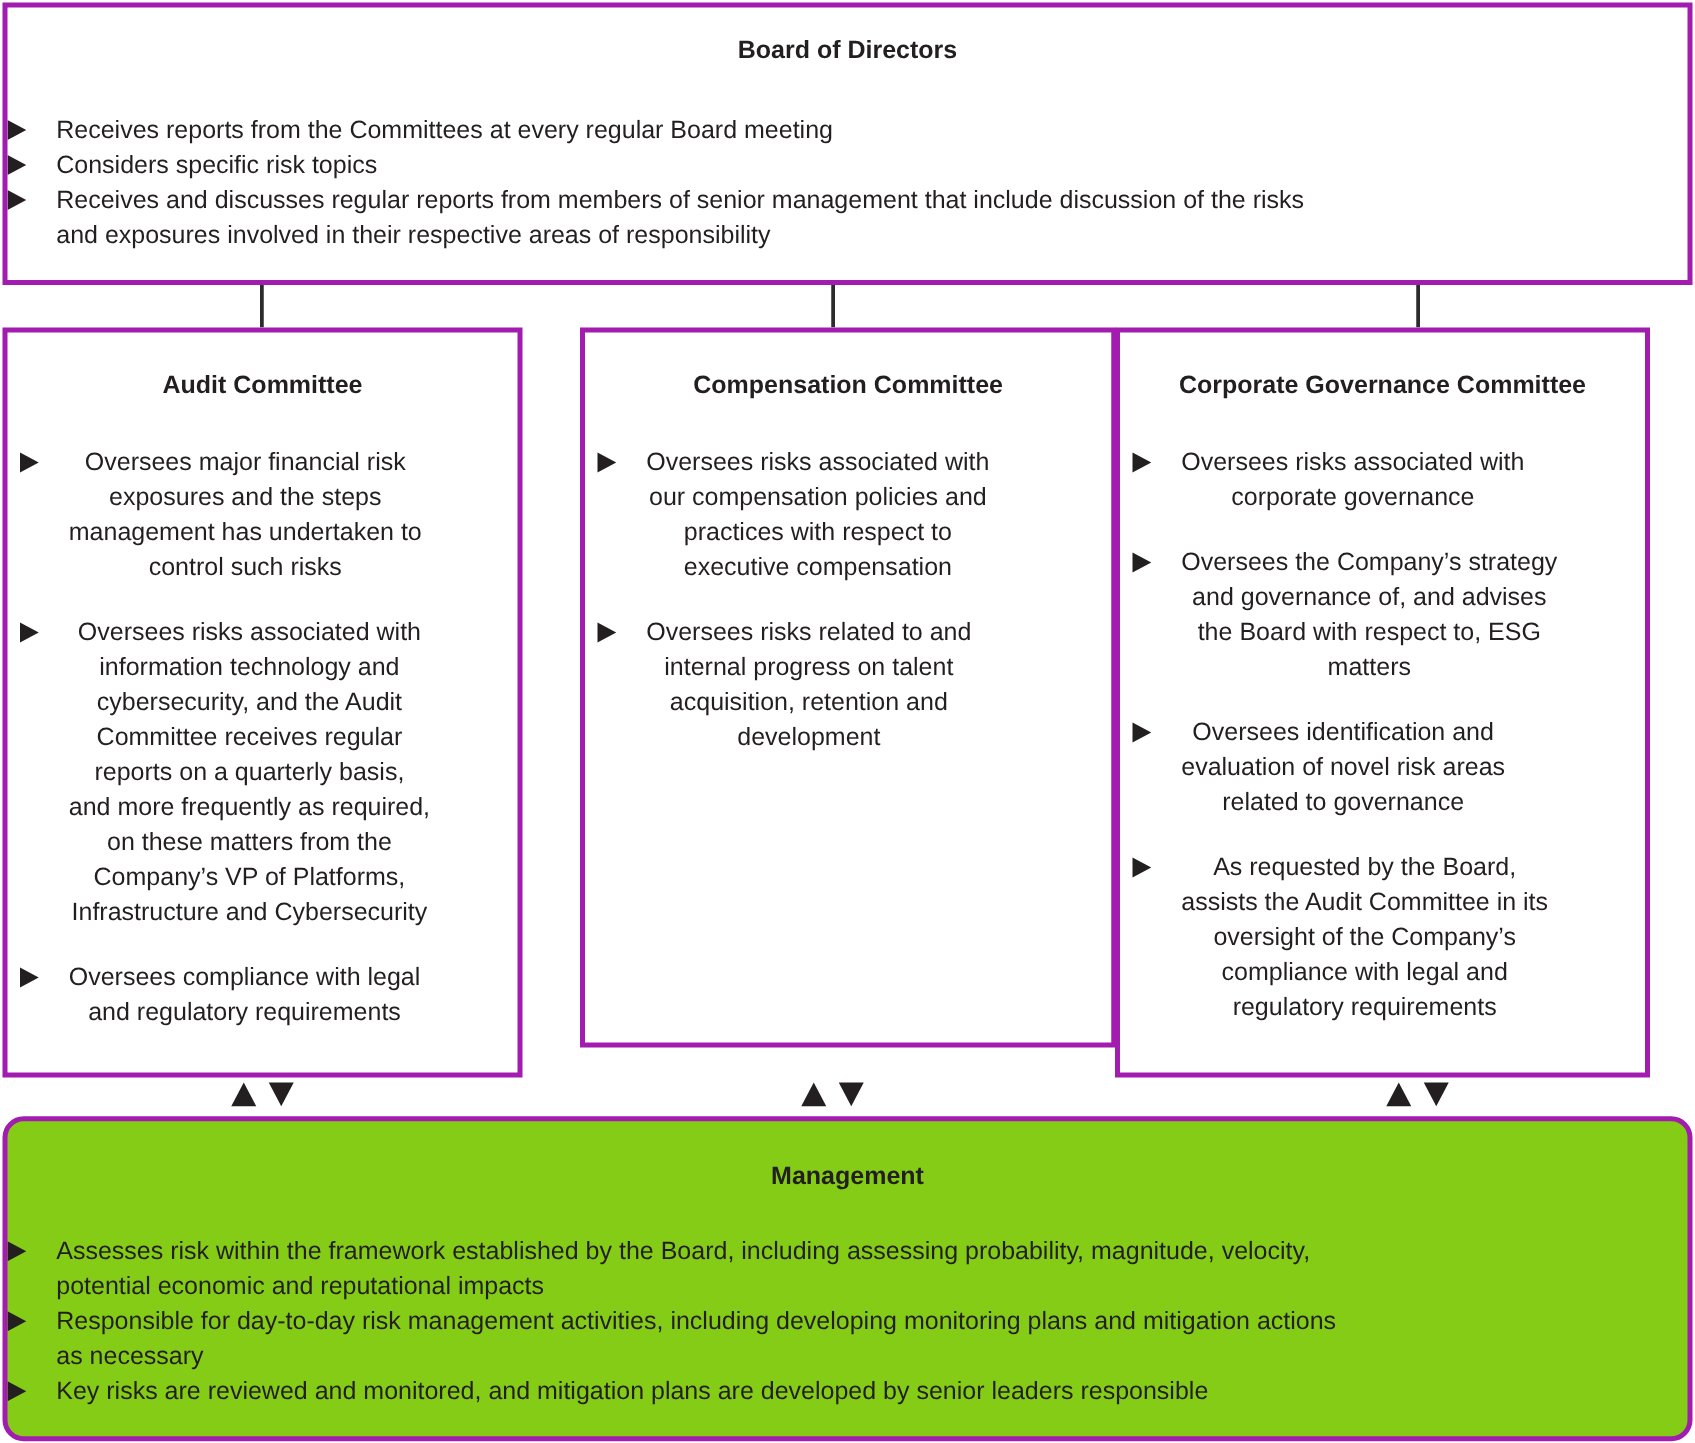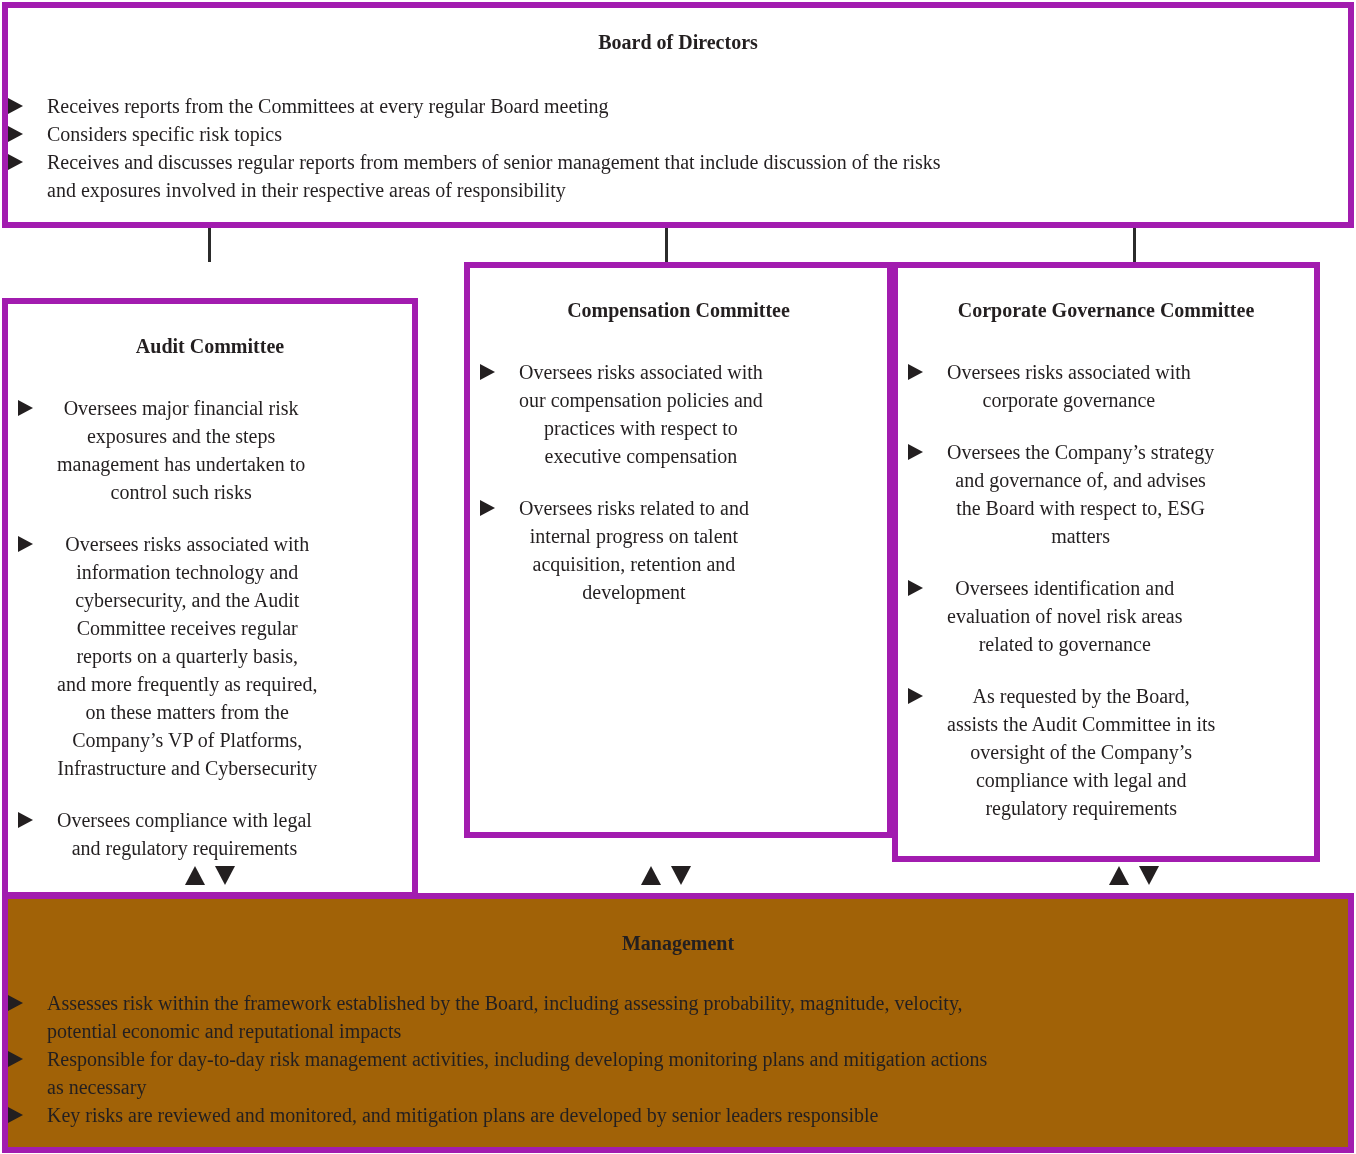--- a/index.html
+++ b/index.html
@@ -6,30 +6,29 @@
   body {
     width: 1356px; height: 1154px;
     position: relative;
     background: #ffffff;
     font-family: "Liberation Sans", sans-serif;
     color: #231f20;
   }
   .box {
     position: absolute;
     box-sizing: border-box;
-    border: 6px solid #a21caf;
+    border: 4px solid #a21caf;
     background: #ffffff;
     overflow: hidden;
-    font-family: Liberation Serif, serif;
   }
   .board { left: 2px; top: 2px; width: 1352px; height: 226px; }
-  .audit { left: 2px; top: 262px; width: 416px; height: 600px; margin-top: 36px; }
+  .audit { left: 2px; top: 262px; width: 416px; height: 600px; }
   .comp  { left: 464px; top: 262px; width: 429px; height: 576px; }
   .gov   { left: 892px; top: 262px; width: 428px; height: 600px; }
-  .mgmt  { left: 2px; top: 893px; width: 1352px; height: 260px; background: #a16207; }
+  .mgmt  { left: 2px; top: 893px; width: 1352px; height: 260px; background: #84cc16; border-radius: 17px; }
 
   .box-title {
     font-weight: 700;
     font-size: 20px;
     line-height: 28px;
     text-align: center;
   }
   .board .box-title { margin-top: 20px; }
   .committee .box-title { margin-top: 28px; }
   .mgmt .box-title { margin-top: 30px; }

